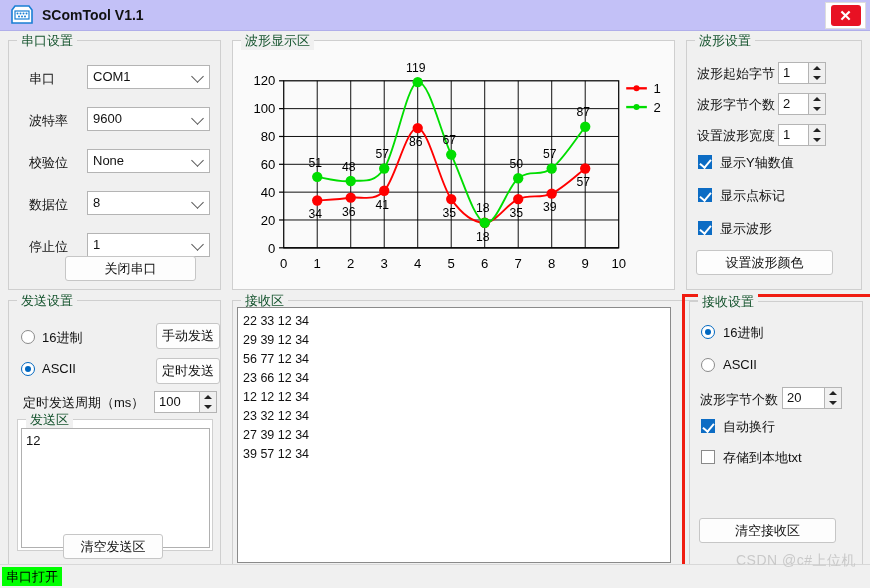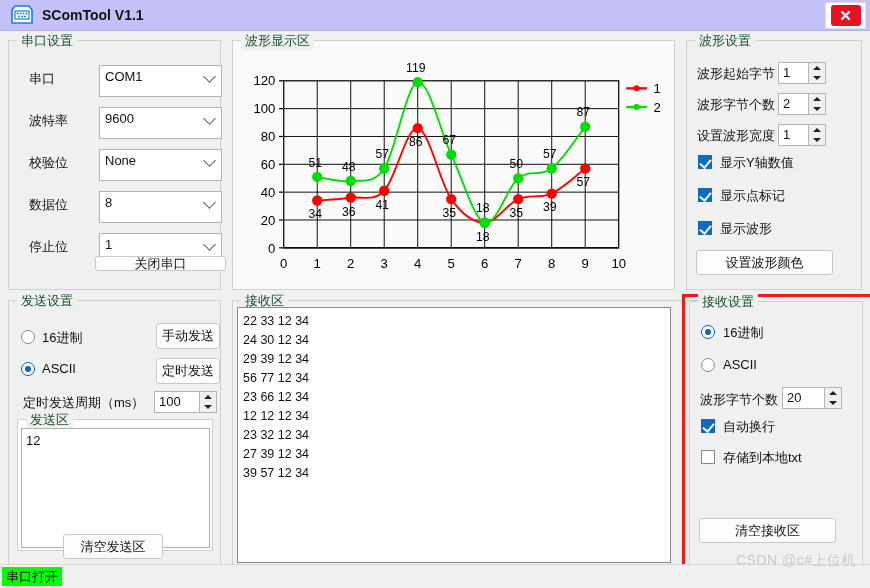--- a/index.html
+++ b/index.html
@@ -50,24 +50,24 @@
     font-size:13px; color:#14532d; white-space:nowrap;
   }
   .group.white{ background:#fff; }
   .group.white > .legend{ background:#f0f0f0; }
 
   
   #serial-group{ left:8px; top:40px; width:213px; height:250px; }
   .lbl{ font-size:13px; color:#111; }
   .combo{
     position:absolute;
-    height:32px; background:#fff;
+    height:24px; background:#fff;
     border:1px solid #b4b4b4;
     font-size:13px; color:#111;
-    padding-left:5px; line-height:22px;margin-left:12px;
+    padding-left:5px; line-height:22px;
   }
   .combo .chev{
     position:absolute; right:7px; top:6px;
     width:9px; height:9px;
     border-right:1.4px solid #555; border-bottom:1.4px solid #555;
     transform:rotate(45deg);
   }
   .btn{
     position:absolute;
     background:#fdfdfd;
@@ -212,21 +212,21 @@
     <span>8</span>
     <i class="chev"></i>
   </div>
 
   <span class="lbl" style="position:absolute;left:20px;top:197px;">停止位</span>
   <div class="combo" style="left:78px;top:192px;width:123px;">
     <span>1</span>
     <i class="chev"></i>
   </div>
 
-  <div class="btn" style="left:86px;top:215px;width:131px;height:15px;">关闭串口</div>
+  <div class="btn" style="left:56px;top:215px;width:131px;height:25px;">关闭串口</div>
 </div>
 
 <div class="group" id="send-group">
   <span class="legend">发送设置</span>
 
   <span class="radio" style="left:12px;top:29px;"></span>
   <span class="lbl" style="position:absolute;left:33px;top:28px;">16进制</span>
 
   <span class="radio on" style="left:12px;top:61px;"></span>
   <span class="lbl" style="position:absolute;left:33px;top:60px;">ASCII</span>
@@ -339,21 +339,20 @@
       <line x1="418" y1="50" x2="440" y2="50" stroke="#00dd00" stroke-width="2.5"></line>
       <circle cx="429" cy="50" r="3.2" fill="#00dd00"></circle>
       <text x="447" y="55" font-size="14" font-family="&quot;Liberation Sans&quot;, sans-serif" fill="#000">2</text>
     </svg>
 </div>
 
 <div class="group" id="recv-group">
   <span class="legend">接收区</span>
   <div id="recv-text">
       <div>22 33 12 34</div>
-      <div>24 30 12 34</div>
       <div>29 39 12 34</div>
       <div>56 77 12 34</div>
       <div>23 66 12 34</div>
       <div>12 12 12 34</div>
       <div>23 32 12 34</div>
       <div>27 39 12 34</div>
       <div>39 57 12 34</div>
     </div>
 </div>
 

